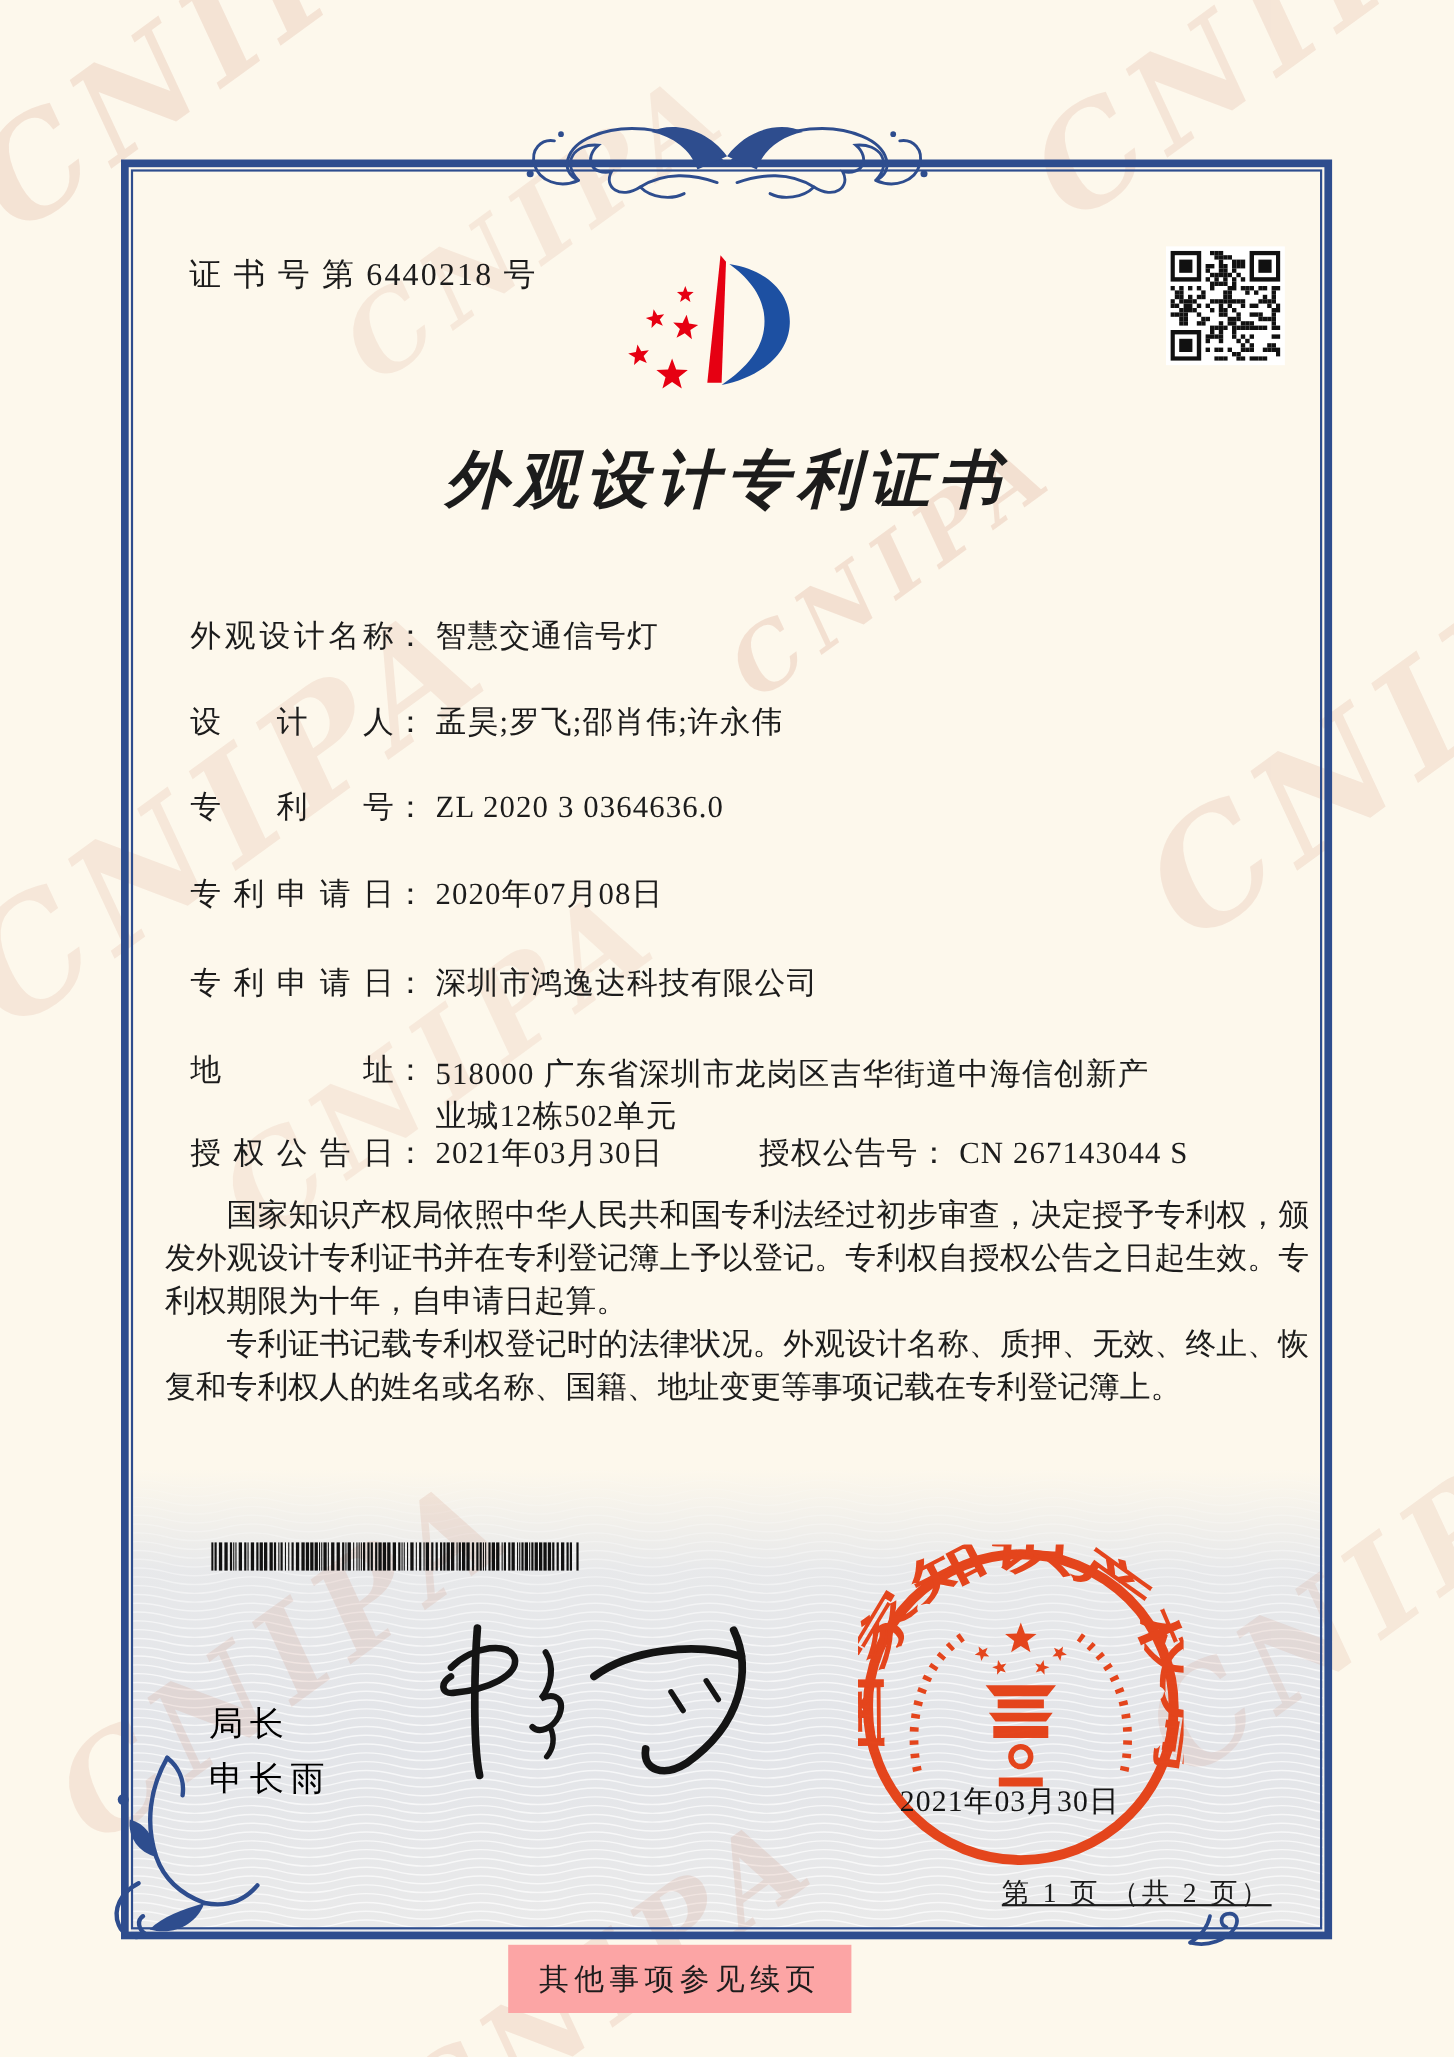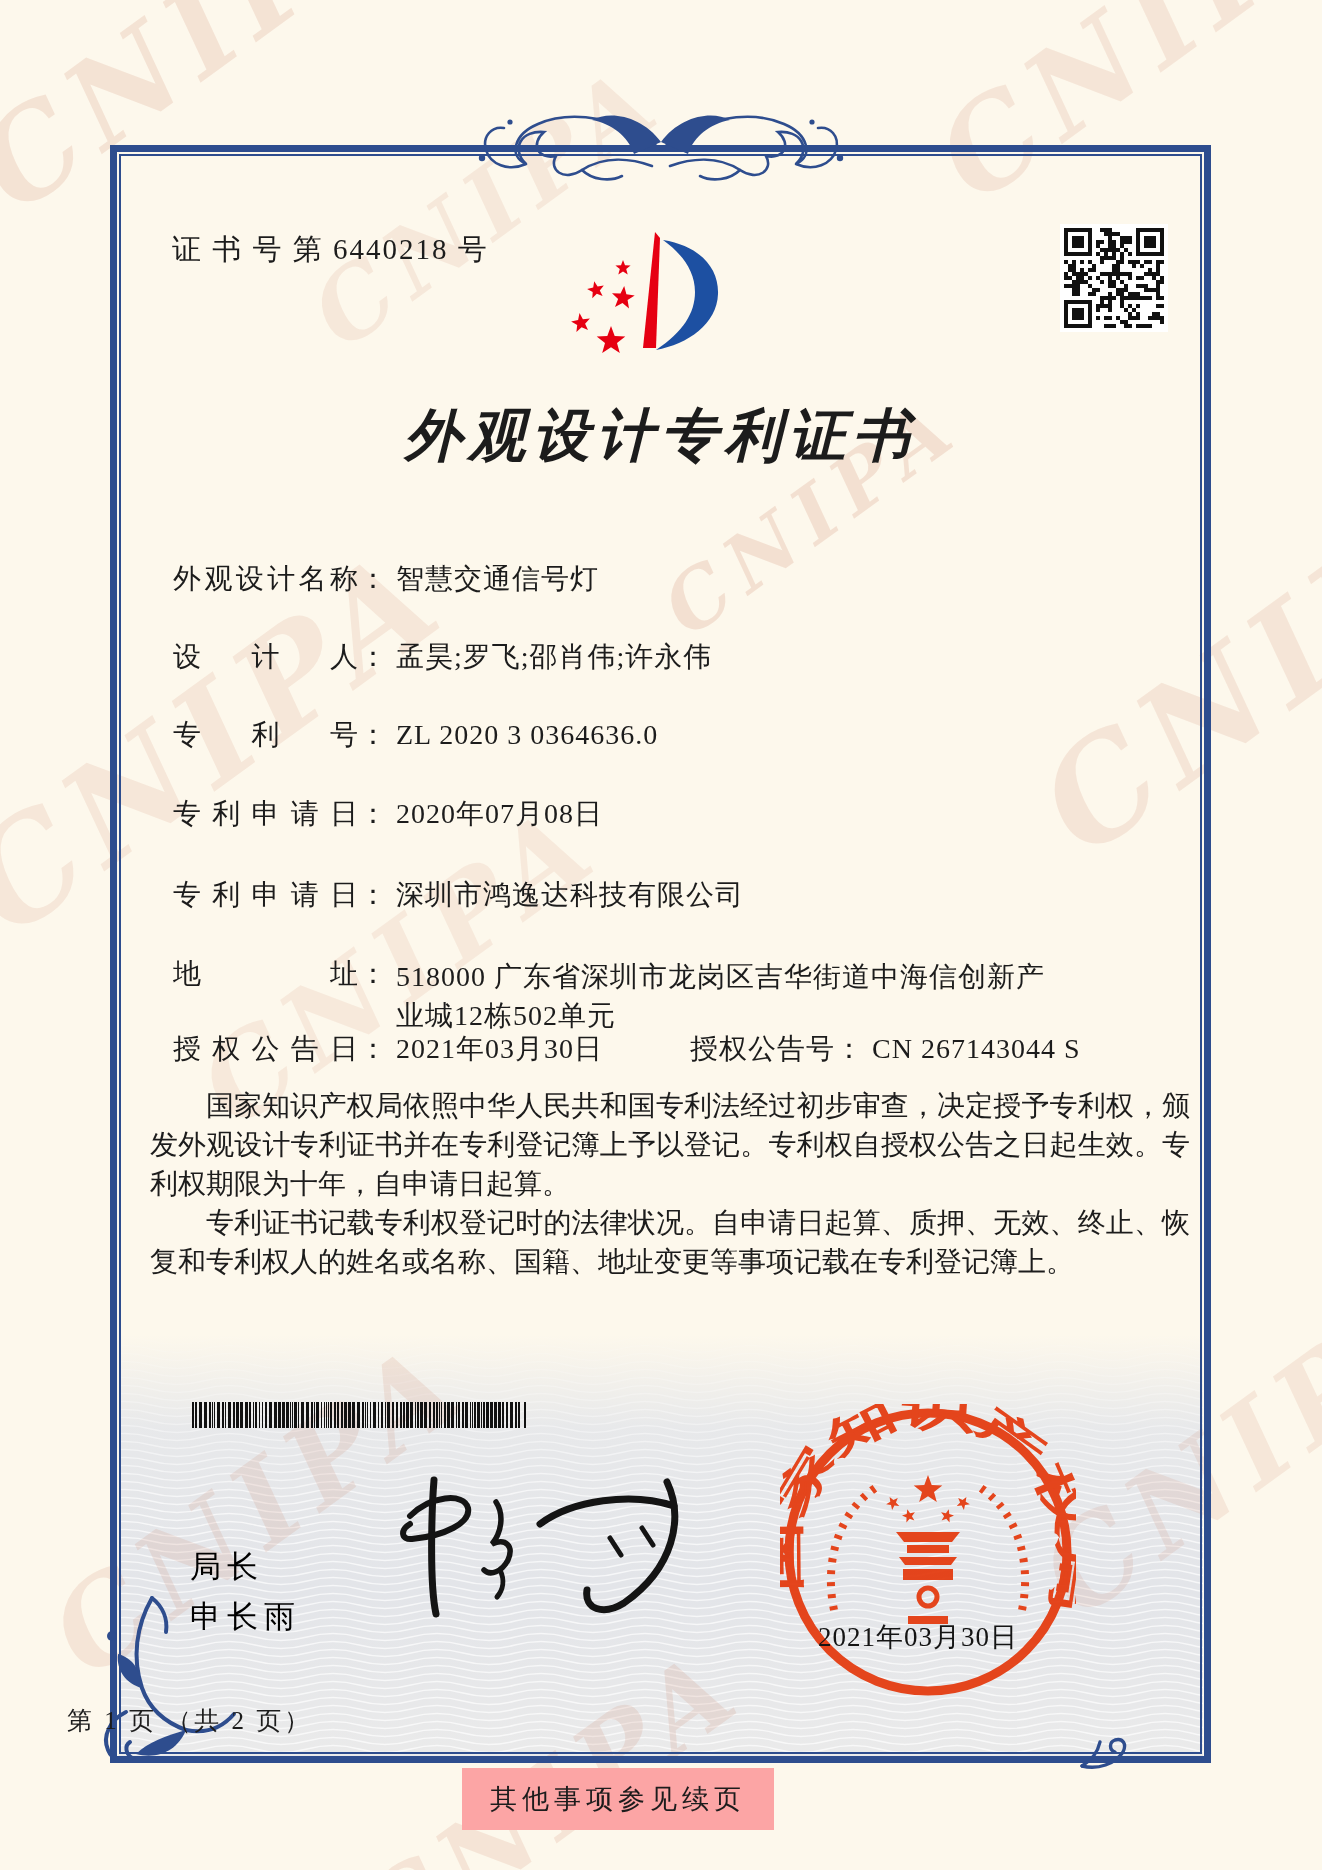--- a/index.html
+++ b/index.html
@@ -29,22 +29,22 @@
   .fval{margin-left:8px;vertical-align:top;}
   .addr .fval{display:inline-block;width:676px;white-space:normal;line-height:39px;}
   .flabel2{vertical-align:top;}
   
   .bodytxt{position:absolute;left:150px;top:1086px;width:1040px;font-size:28px;line-height:39px;
       text-align:justify;z-index:4;}
   .bodytxt p{margin:0;text-indent:2em;}
   
   .officer{position:absolute;left:190px;font-family:"Liberation Sans","DejaVu Sans",sans-serif;
       font-size:31px;letter-spacing:6px;color:#000000;font-weight:500;z-index:4;margin-top:30px;}
-  .pgft{position:absolute;top:1704px;left:110px;width:1101px;text-align:left;font-size:25px;
-      letter-spacing:3px;transform:translateX(-43px);z-index:4;}
+  .pgft{position:absolute;top:1704px;left:98px;width:1101px;text-align:right;font-size:25px;
+      letter-spacing:3px;transform:translateX(-43px);z-index:4;text-decoration:underline;}
   .note-wrap{position:absolute;top:1768px;left:0;width:1322px;text-align:center;transform:translateX(-43px);z-index:4;}
   .note{display:inline-block;background:#fca5a5;padding:13px 28px;font-size:27px;letter-spacing:5px;}
   .sealdate{position:absolute;left:818px;top:1619px;font-size:27px;letter-spacing:1px;color:#141414;z-index:6;}
   .z4{z-index:4;} .z5{z-index:5;}
 </style>
 </head>
 <body>
 
 <div class="page">
 
@@ -382,21 +382,21 @@
   </div>
   <div class="frow" style="top:1032px">
     <span class="flabel">授权公告日</span><span class="fcolon">：</span><span class="fval">2021年03月30日</span>
   </div>
   <div class="frow" style="left:690px;top:1032px">
     <span class="flabel2">授权公告号</span><span class="fcolon">：</span><span class="fval">CN 267143044 S</span>
   </div>
 
   <div class="bodytxt">
     <p>国家知识产权局依照中华人民共和国专利法经过初步审查，决定授予专利权，颁发外观设计专利证书并在专利登记簿上予以登记。专利权自授权公告之日起生效。专利权期限为十年，自申请日起算。</p>
-    <p>专利证书记载专利权登记时的法律状况。自申请日起算、质押、无效、终止、恢复和专利权人的姓名或名称、国籍、地址变更等事项记载在专利登记簿上。</p>
+    <p>专利证书记载专利权登记时的法律状况。外观设计名称、质押、无效、终止、恢复和专利权人的姓名或名称、国籍、地址变更等事项记载在专利登记簿上。</p>
   </div>
 
   <svg id="barcode" class="abs z4" style="left:192px;top:1402px" width="336" height="26">
       <rect x="0" y="0" width="2" height="26" fill="#111"></rect>
       <rect x="3" y="0" width="2" height="26" fill="#111"></rect>
       <rect x="7" y="0" width="3" height="26" fill="#111"></rect>
       <rect x="12" y="0" width="3" height="26" fill="#111"></rect>
       <rect x="17" y="0" width="2" height="26" fill="#111"></rect>
       <rect x="20" y="0" width="1" height="26" fill="#111"></rect>
       <rect x="22" y="0" width="1" height="26" fill="#111"></rect>

